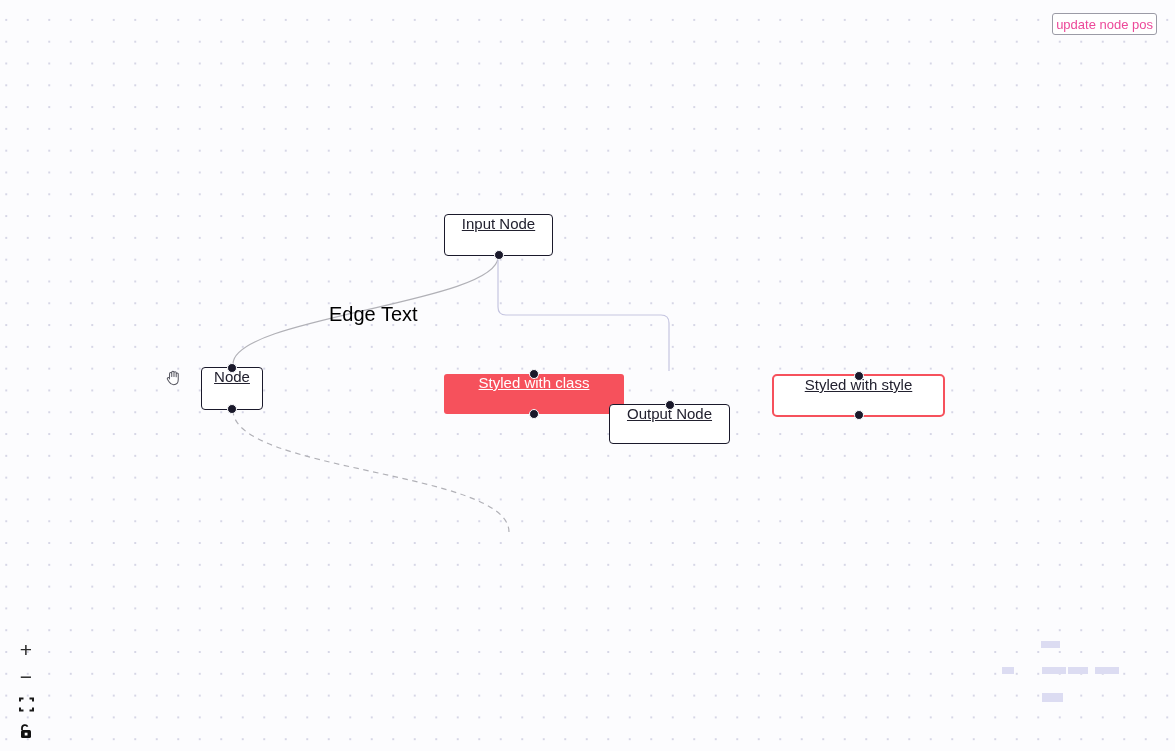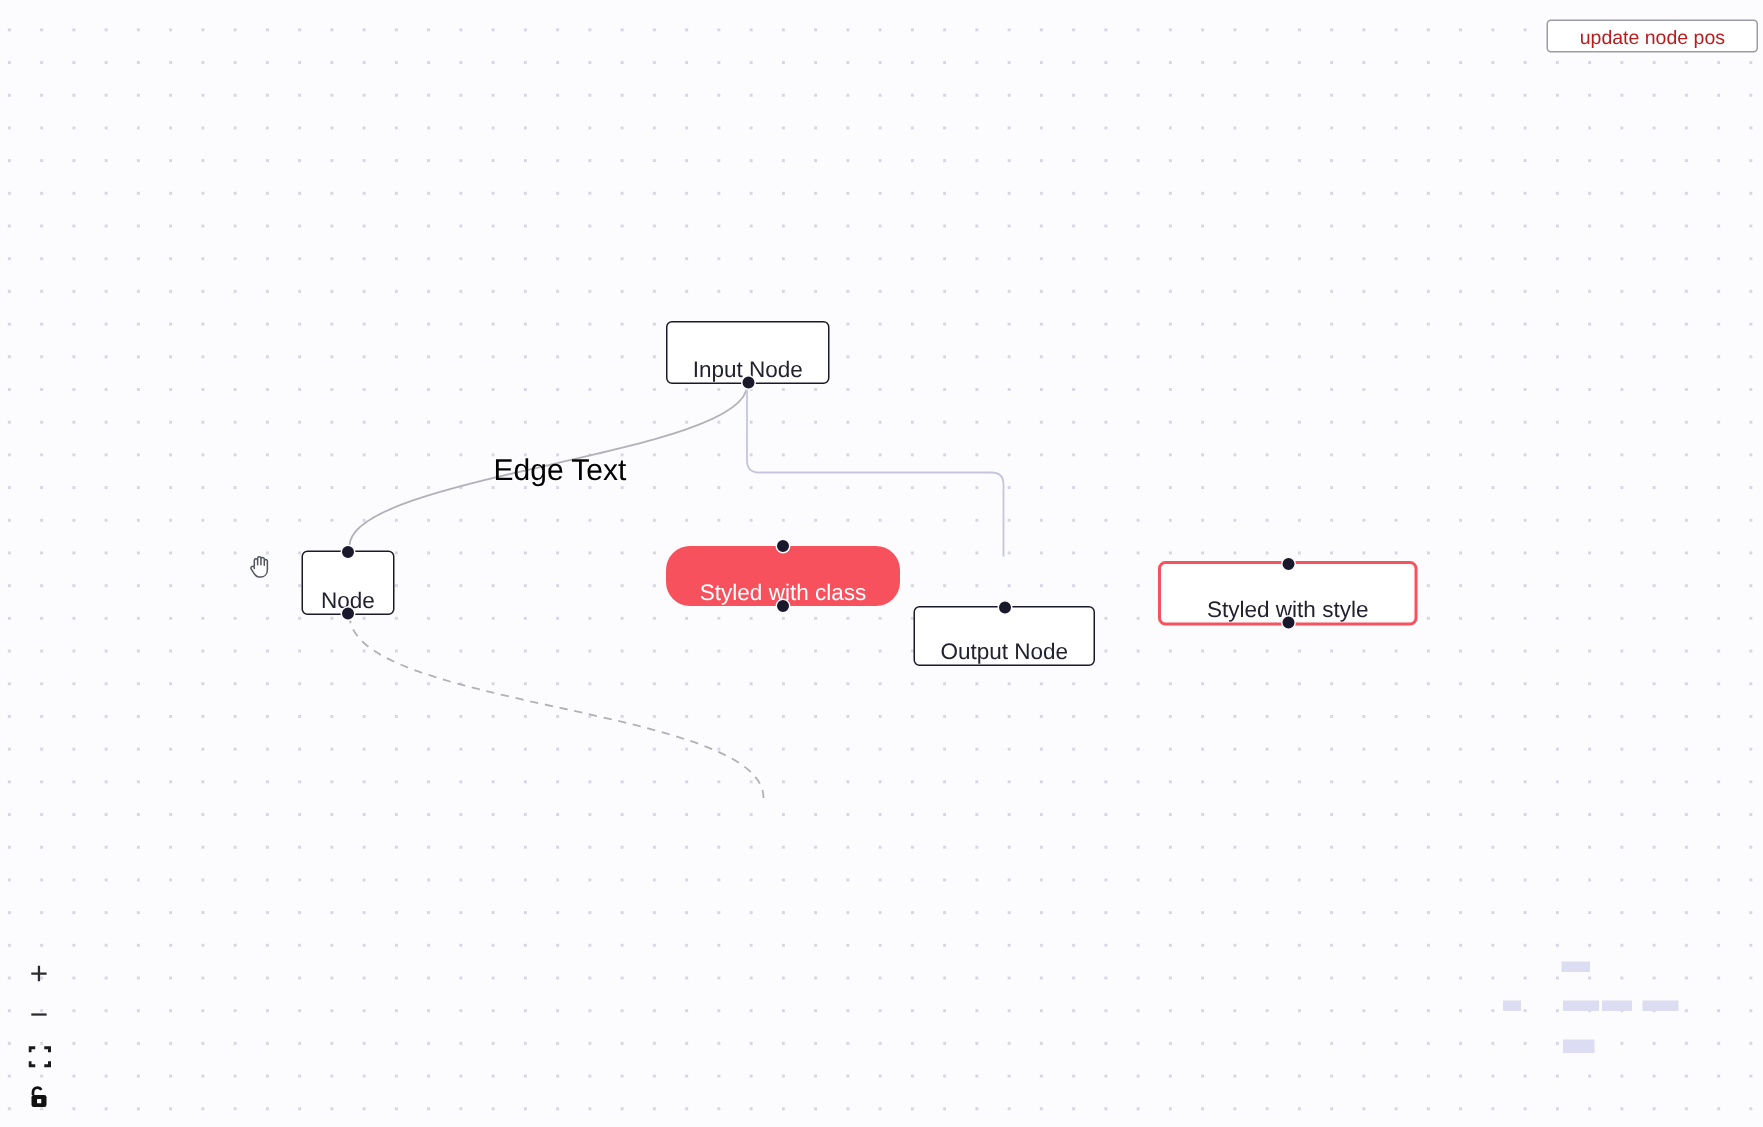--- a/index.html
+++ b/index.html
@@ -17,46 +17,46 @@
   }
   svg.edges{position:absolute;left:0;top:0;width:1175px;height:751px;pointer-events:none;}
   svg.edges path{fill:none;stroke-width:1.2px;pointer-events:stroke;}
   .edge-default{stroke:#b1b1b7;}
   .edge-step{stroke:#c5c5e0;}
   .edge-dashed{stroke:#b1b1b7;stroke-dasharray:5.5 4.5;}
 
   .node{
     position:absolute;box-sizing:border-box;
     background:#fff;border:1px solid #1a192b;border-radius:4px;
-    display:flex;align-items:flex-end;justify-content:center;
-    font-size:15px;color:#22212f;text-align:center;
+    display:flex;align-items:flex-start;justify-content:center;
+    font-size:15px;color:#22212f;text-align:center;text-decoration:underline;
   }
   .node-input   {left:444px;top:214px;width:109px;height:42px;}
   .node-default {left:201px;top:367px;width:62px;height:43px;}
-  .node-styled-class{left:444px;top:364px;width:156px;height:40px;background:#f6515c;border:none;color:#fff;border-radius:16px;}
+  .node-styled-class{left:444px;top:374px;width:180px;height:40px;background:#f6515c;border:none;color:#fff;border-radius:3px;}
   .node-output  {left:609px;top:374px;width:121px;height:40px;margin-top:30px;}
   .node-styled-style{left:772px;top:374px;width:173px;height:43px;border:2px solid #f6515c;border-radius:5px;}
   .node-custom  {left:445px;top:535px;width:127px;height:66px;background:#f2c300;flex-direction:column;line-height:19px;}
 
   .handle{
     position:absolute;left:50%;width:8px;height:8px;border-radius:50%;
     background:#1a192b;border:1px solid #fbfbfd;transform:translateX(-50%);
   }
   .handle.top{top:-5px;}
   .handle.bottom{bottom:-5px;}
 
   .edge-label{
     position:absolute;left:329px;top:303px;
     font-size:20px;color:#000;white-space:nowrap;
   }
 
   .update-btn{
-    position:absolute;right:3px;top:13px;height:22px;
-    font-family:"Liberation Sans", sans-serif;font-size:13px;color:#b91c1c;
-    background:#fff;border:1px solid #9b9ba6;border-radius:3px;padding:1px 21px;
+    position:absolute;right:18px;top:13px;height:22px;
+    font-family:"Liberation Sans", sans-serif;font-size:13px;color:#ec4899;
+    background:#fff;border:1px solid #9b9ba6;border-radius:3px;padding:1px 3px;
     cursor:pointer;
   }
 
   .controls{position:absolute;left:16px;top:640px;width:20px;}
   .ctrl-btn{
     width:20px;height:20px;margin-bottom:7px;display:flex;align-items:center;justify-content:center;
     color:#2b2b2b;cursor:pointer;background:transparent;user-select:none;
   }
   .ctrl-glyph{font-size:21px;line-height:16px;font-weight:400;}
   .ctrl-btn svg{display:block;}

